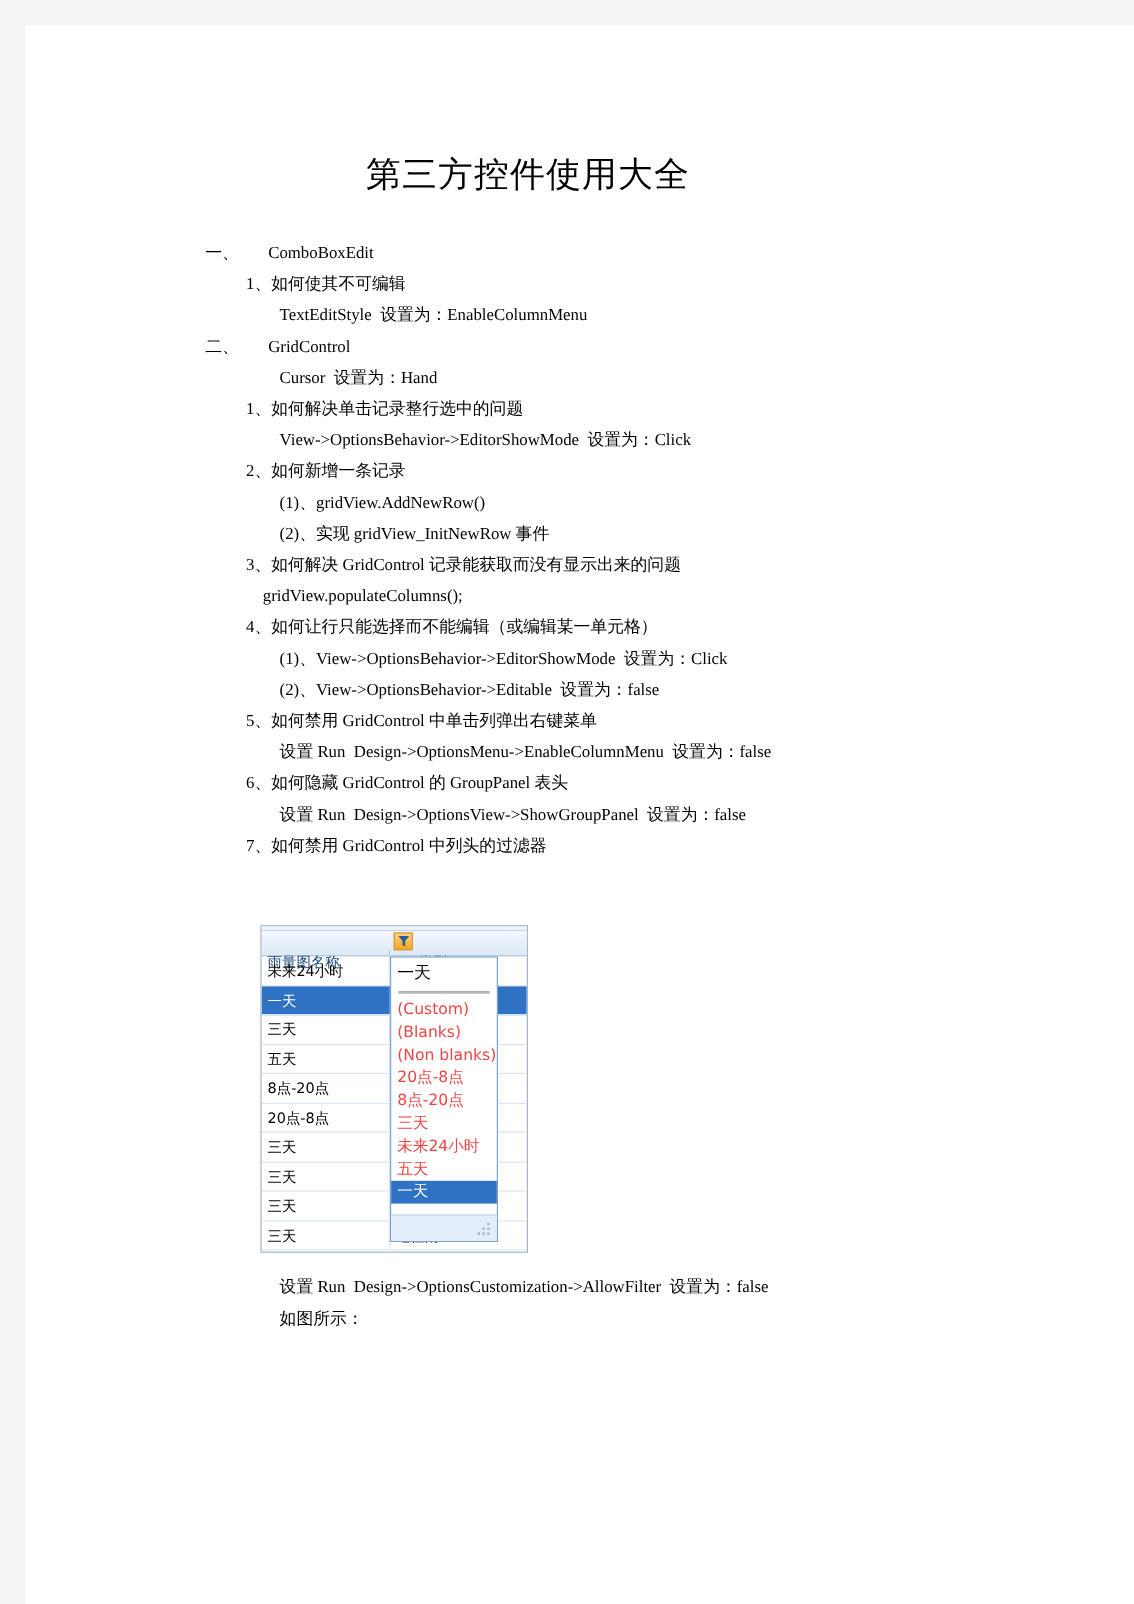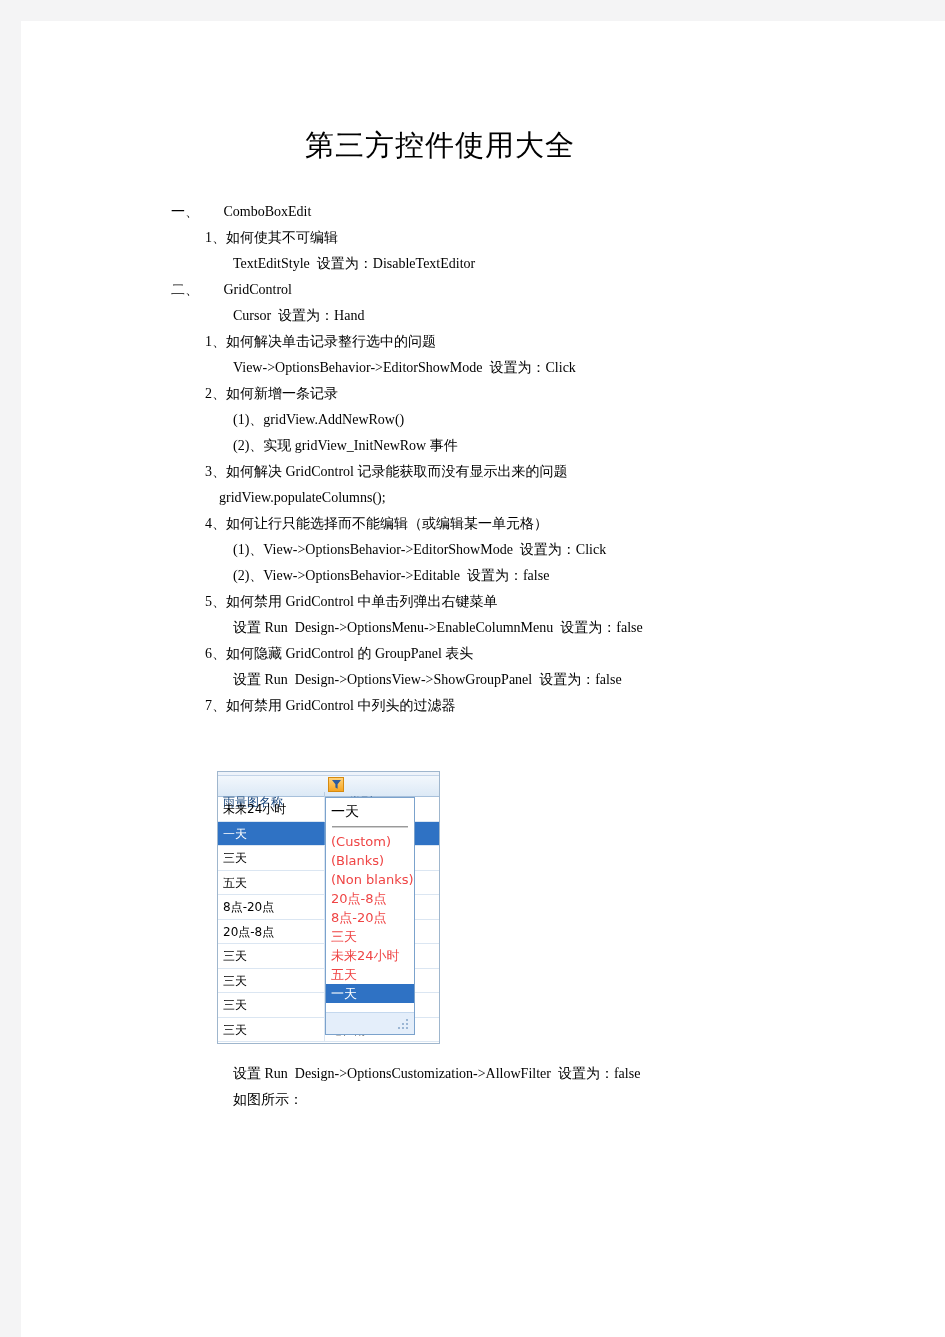--- a/index.html
+++ b/index.html
@@ -135,21 +135,21 @@
 </head>
 <body>
 
 <div class="page-frame">
 
   <div class="doc-title">第三方控件使用大全</div>
 
   <div class="body-text" id="body-top">
       <span class="line lvl0">一、       ComboBoxEdit</span>
       <span class="line lvl1">1、如何使其不可编辑</span>
-      <span class="line lvl2">TextEditStyle  设置为：DisableTextEditor</span>
+      <span class="line lvl2">TextEditStyle  设置为：EnableColumnMenu</span>
       <span class="line lvl0">二、       GridControl</span>
       <span class="line lvl2">Cursor  设置为：Hand</span>
       <span class="line lvl1">1、如何解决单击记录整行选中的问题</span>
       <span class="line lvl2">View-&gt;OptionsBehavior-&gt;EditorShowMode  设置为：Click</span>
       <span class="line lvl1">2、如何新增一条记录</span>
       <span class="line lvl2">(1)、gridView.AddNewRow()</span>
       <span class="line lvl2">(2)、实现 gridView_InitNewRow 事件</span>
       <span class="line lvl1">3、如何解决 GridControl 记录能获取而没有显示出来的问题</span>
       <span class="line lvl4">gridView.populateColumns();</span>
       <span class="line lvl1">4、如何让行只能选择而不能编辑（或编辑某一单元格）</span>

